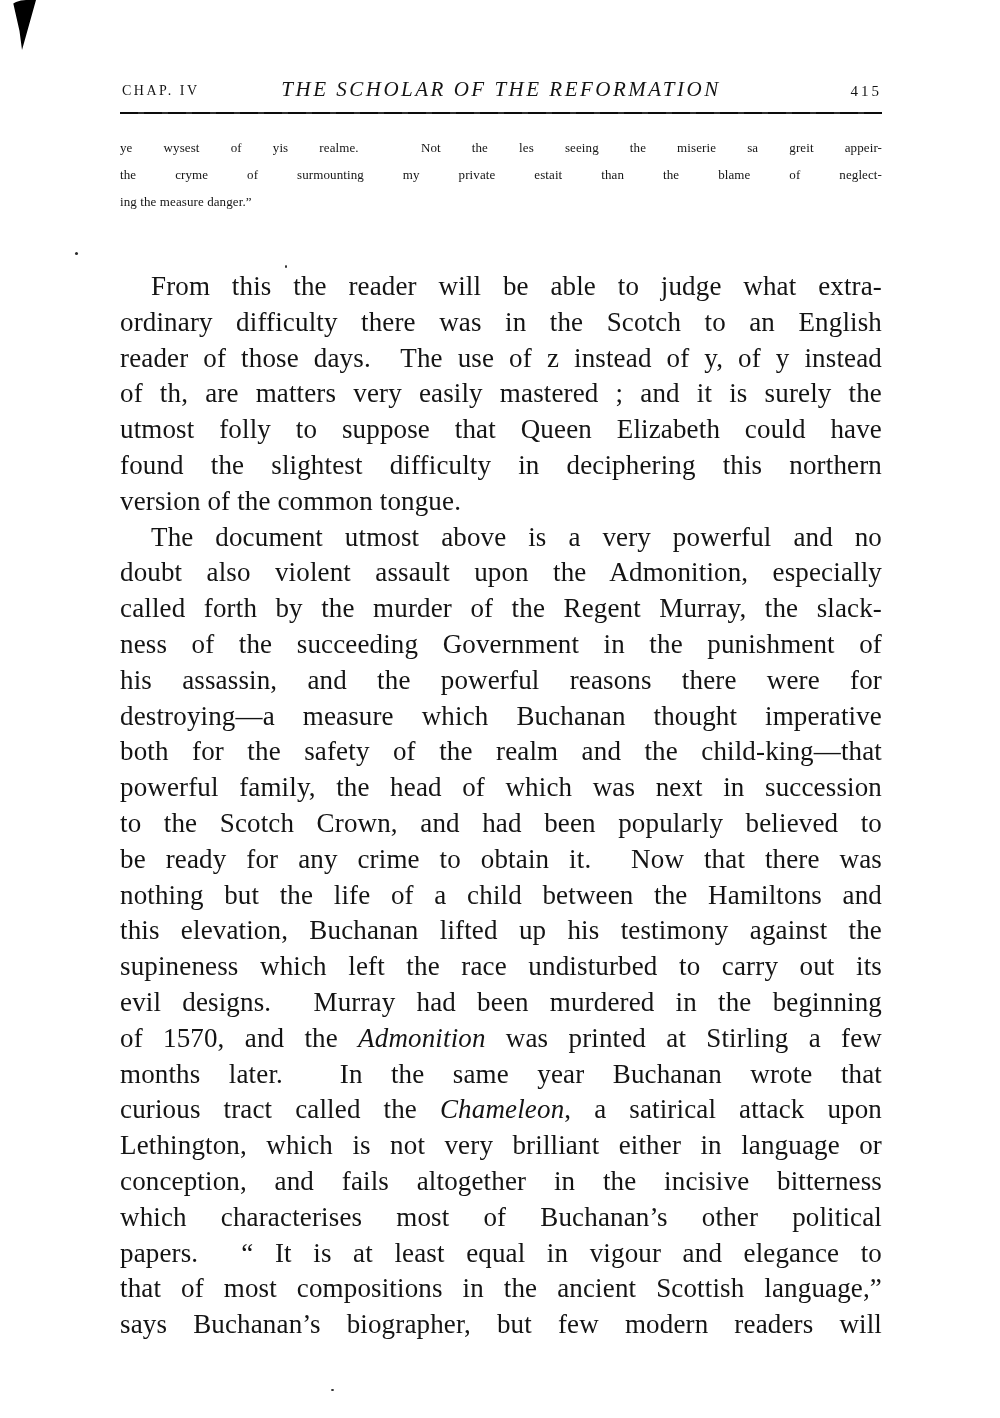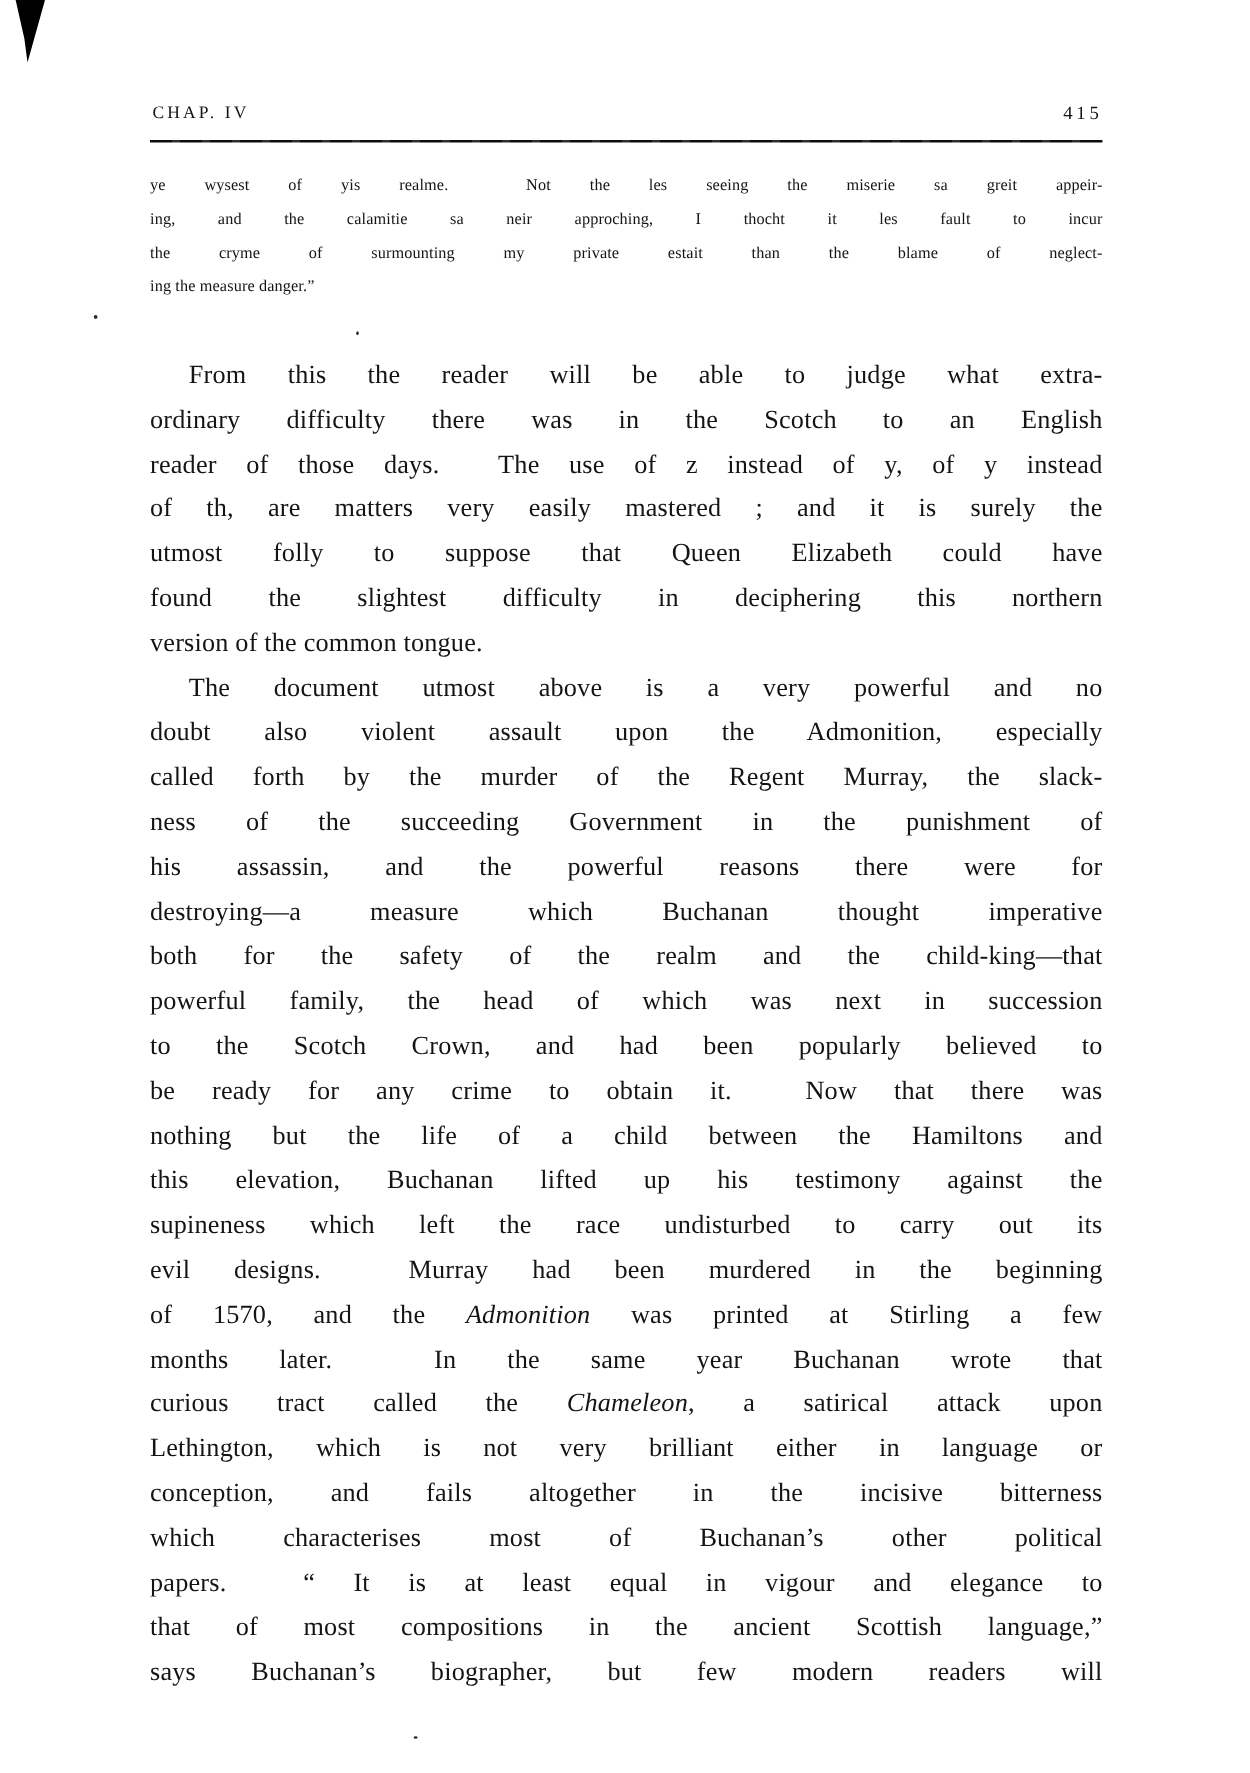--- a/index.html
+++ b/index.html
@@ -6,20 +6,21 @@
   body { background: #ffffff; }
 
   .page {
     position: relative;
     width: 1000px;
     height: 1418px;
     background: #ffffff;
     font-family: "Liberation Serif", serif;
     color: #141414;
     overflow: hidden;
+    border-radius: 26px;
   }
 
   
   .scan-wedge {
     position: absolute;
     left: 11px; top: 0;
     width: 25px; height: 50px;
     background: #000;
     clip-path: polygon(6% 0, 100% 0, 62% 68%, 44% 100%, 34% 62%);
   }
@@ -63,47 +64,47 @@
     font-size: 13px;
     line-height: 27px;
     letter-spacing: 0.1px;
   }
   .qline { text-align: justify; text-align-last: justify; text-justify: inter-word; }
   .qline.last { text-align-last: left; }
 
   
   .body-text {
     position: absolute;
-    left: 120px; top: 282px;
+    left: 120px; top: 269px;
     width: 762px;
-    font-size: 21px;
+    font-size: 27px;
     line-height: 35.8px;
     letter-spacing: 0.15px;
   }
   .line { text-align: justify; text-align-last: justify; text-justify: inter-word; }
   .line.last { text-align-last: left; }
   .para .line:first-child { text-indent: 31px; }
 </style>
 </head>
 <body>
 
 <div class="page">
 
   <div class="scan-wedge"></div>
 
   <header class="running-head">
     <span class="chap">CHAP. IV</span>
+    <span class="running-title">THE SCHOLAR OF THE REFORMATION</span>
     <span class="pagenum">415</span>
   </header>
 
   <div class="rule"></div>
 
   <section class="quote">
       <div class="qline">ye wysest of yis realme.&nbsp; Not the les seeing the miserie sa greit appeir-</div>
-      <div class="qline">ing, and the calamitie sa neir approching, I thocht it les fault to incur</div>
       <div class="qline">the cryme of surmounting my private estait than the blame of neglect-</div>
       <div class="qline last">ing the measure danger.”</div>
     </section>
 
   <section class="body-text">
     <div class="para">
         <div class="line">From this the reader will be able to judge what extra-</div>
         <div class="line">ordinary difficulty there was in the Scotch to an English</div>
         <div class="line">reader of those days.&nbsp; The use of z instead of y, of y instead</div>
         <div class="line">of th, are matters very easily mastered ; and it is surely the</div>

